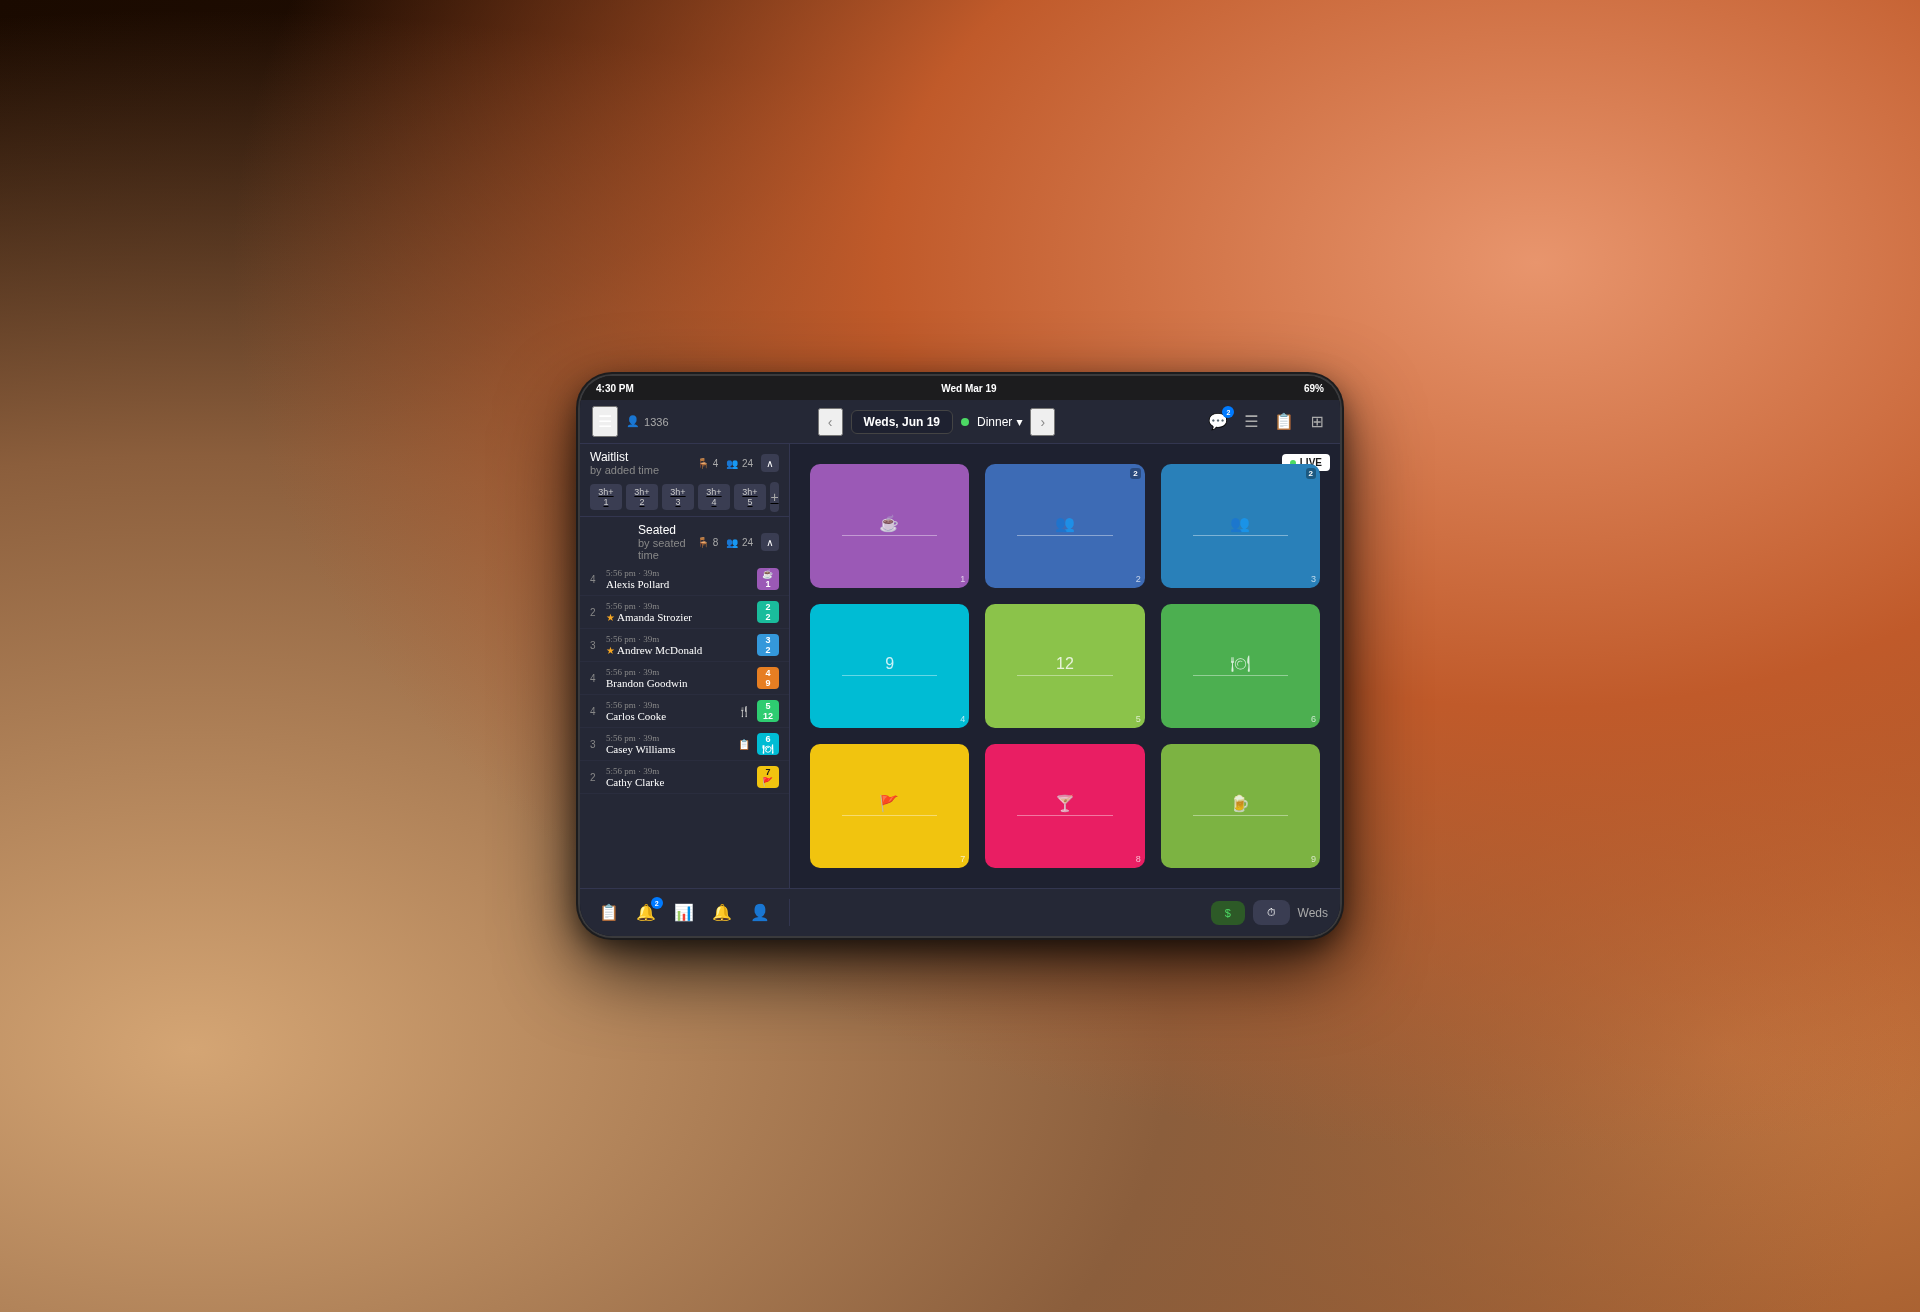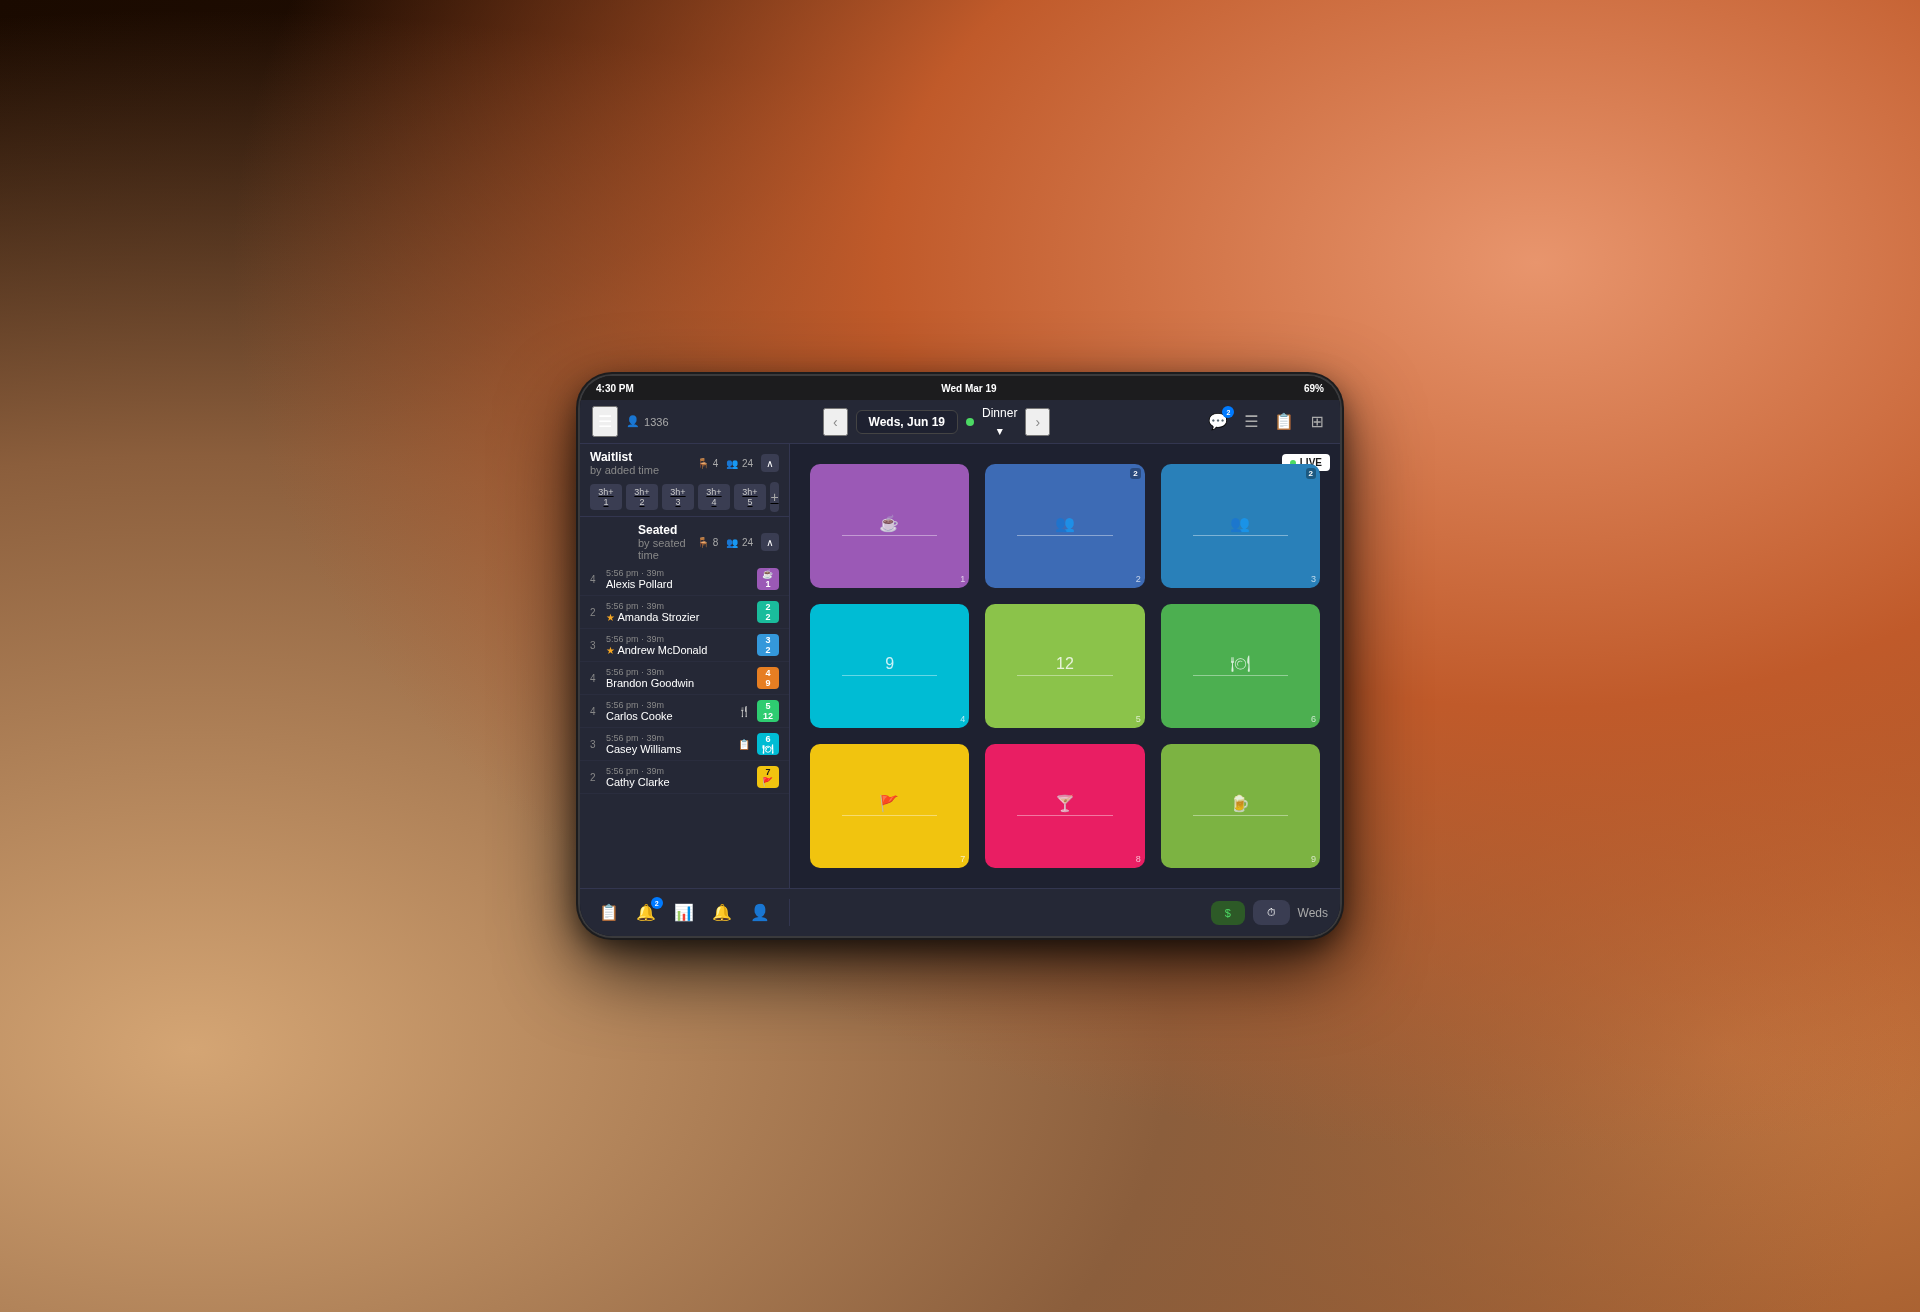--- a/index.html
+++ b/index.html
@@ -129,21 +129,20 @@
       background: #4cd964;
       border-radius: 50%;
     }
 
     .service-badge {
       display: flex;
       align-items: center;
       gap: 4px;
       color: #fff;
       font-size: 12px;
-      flex-direction: column;
     }
 
     .nav-icons {
       display: flex;
       align-items: center;
       gap: 8px;
     }
 
     .nav-icon-btn {
       position: relative;
@@ -190,21 +189,21 @@
     .section-header {
       display: flex;
       align-items: center;
       justify-content: space-between;
       padding: 6px 10px 2px;
     }
 
     .section-title {
       color: #fff;
       font-size: 12px;
-      font-weight: 700;
+      font-weight: 400;
     }
 
     .section-subtitle {
       color: #888;
       font-size: 11px;
     }
 
     .section-stats {
       display: flex;
       align-items: center;
@@ -286,20 +285,21 @@
 
     .guest-num {
       color: #888;
       font-size: 10px;
       width: 10px;
       flex-shrink: 0;
     }
 
     .guest-info {
       flex: 1;
+      font-family: Liberation Serif, serif;
     }
 
     .guest-time {
       color: #888;
       font-size: 9px;
     }
 
     .star-icon {
       color: #f5a623;
       font-size: 10px;

